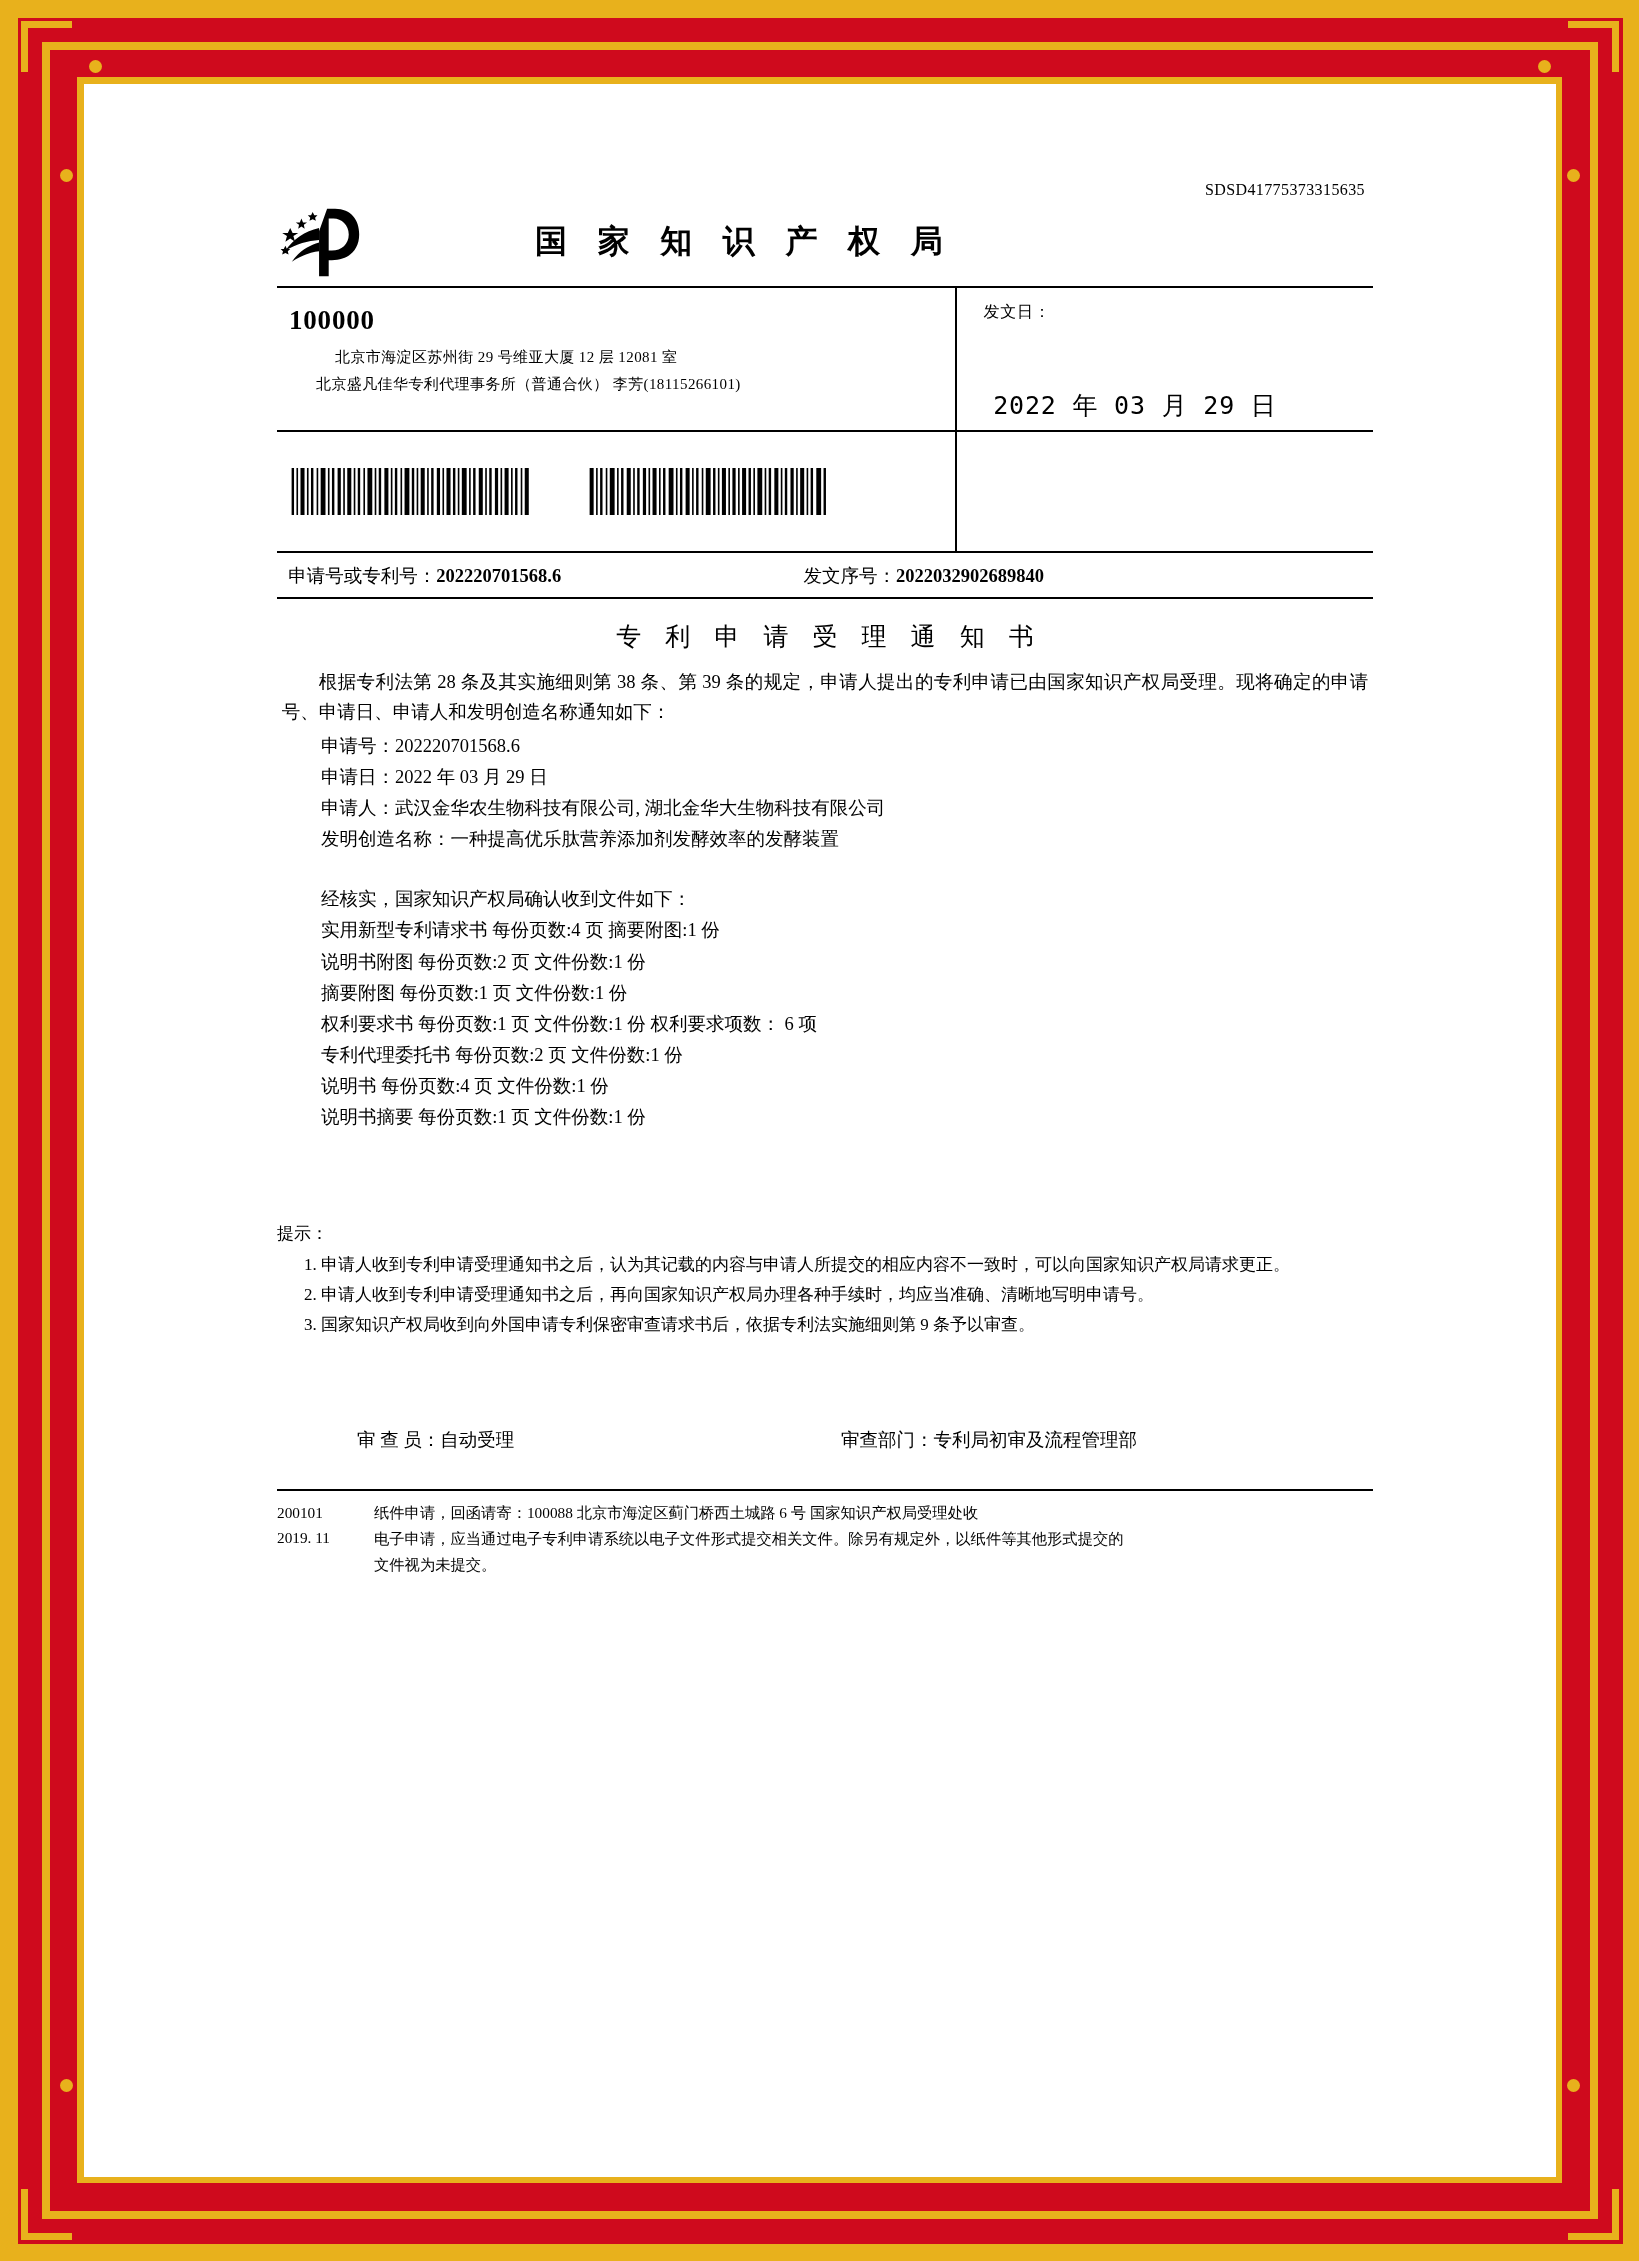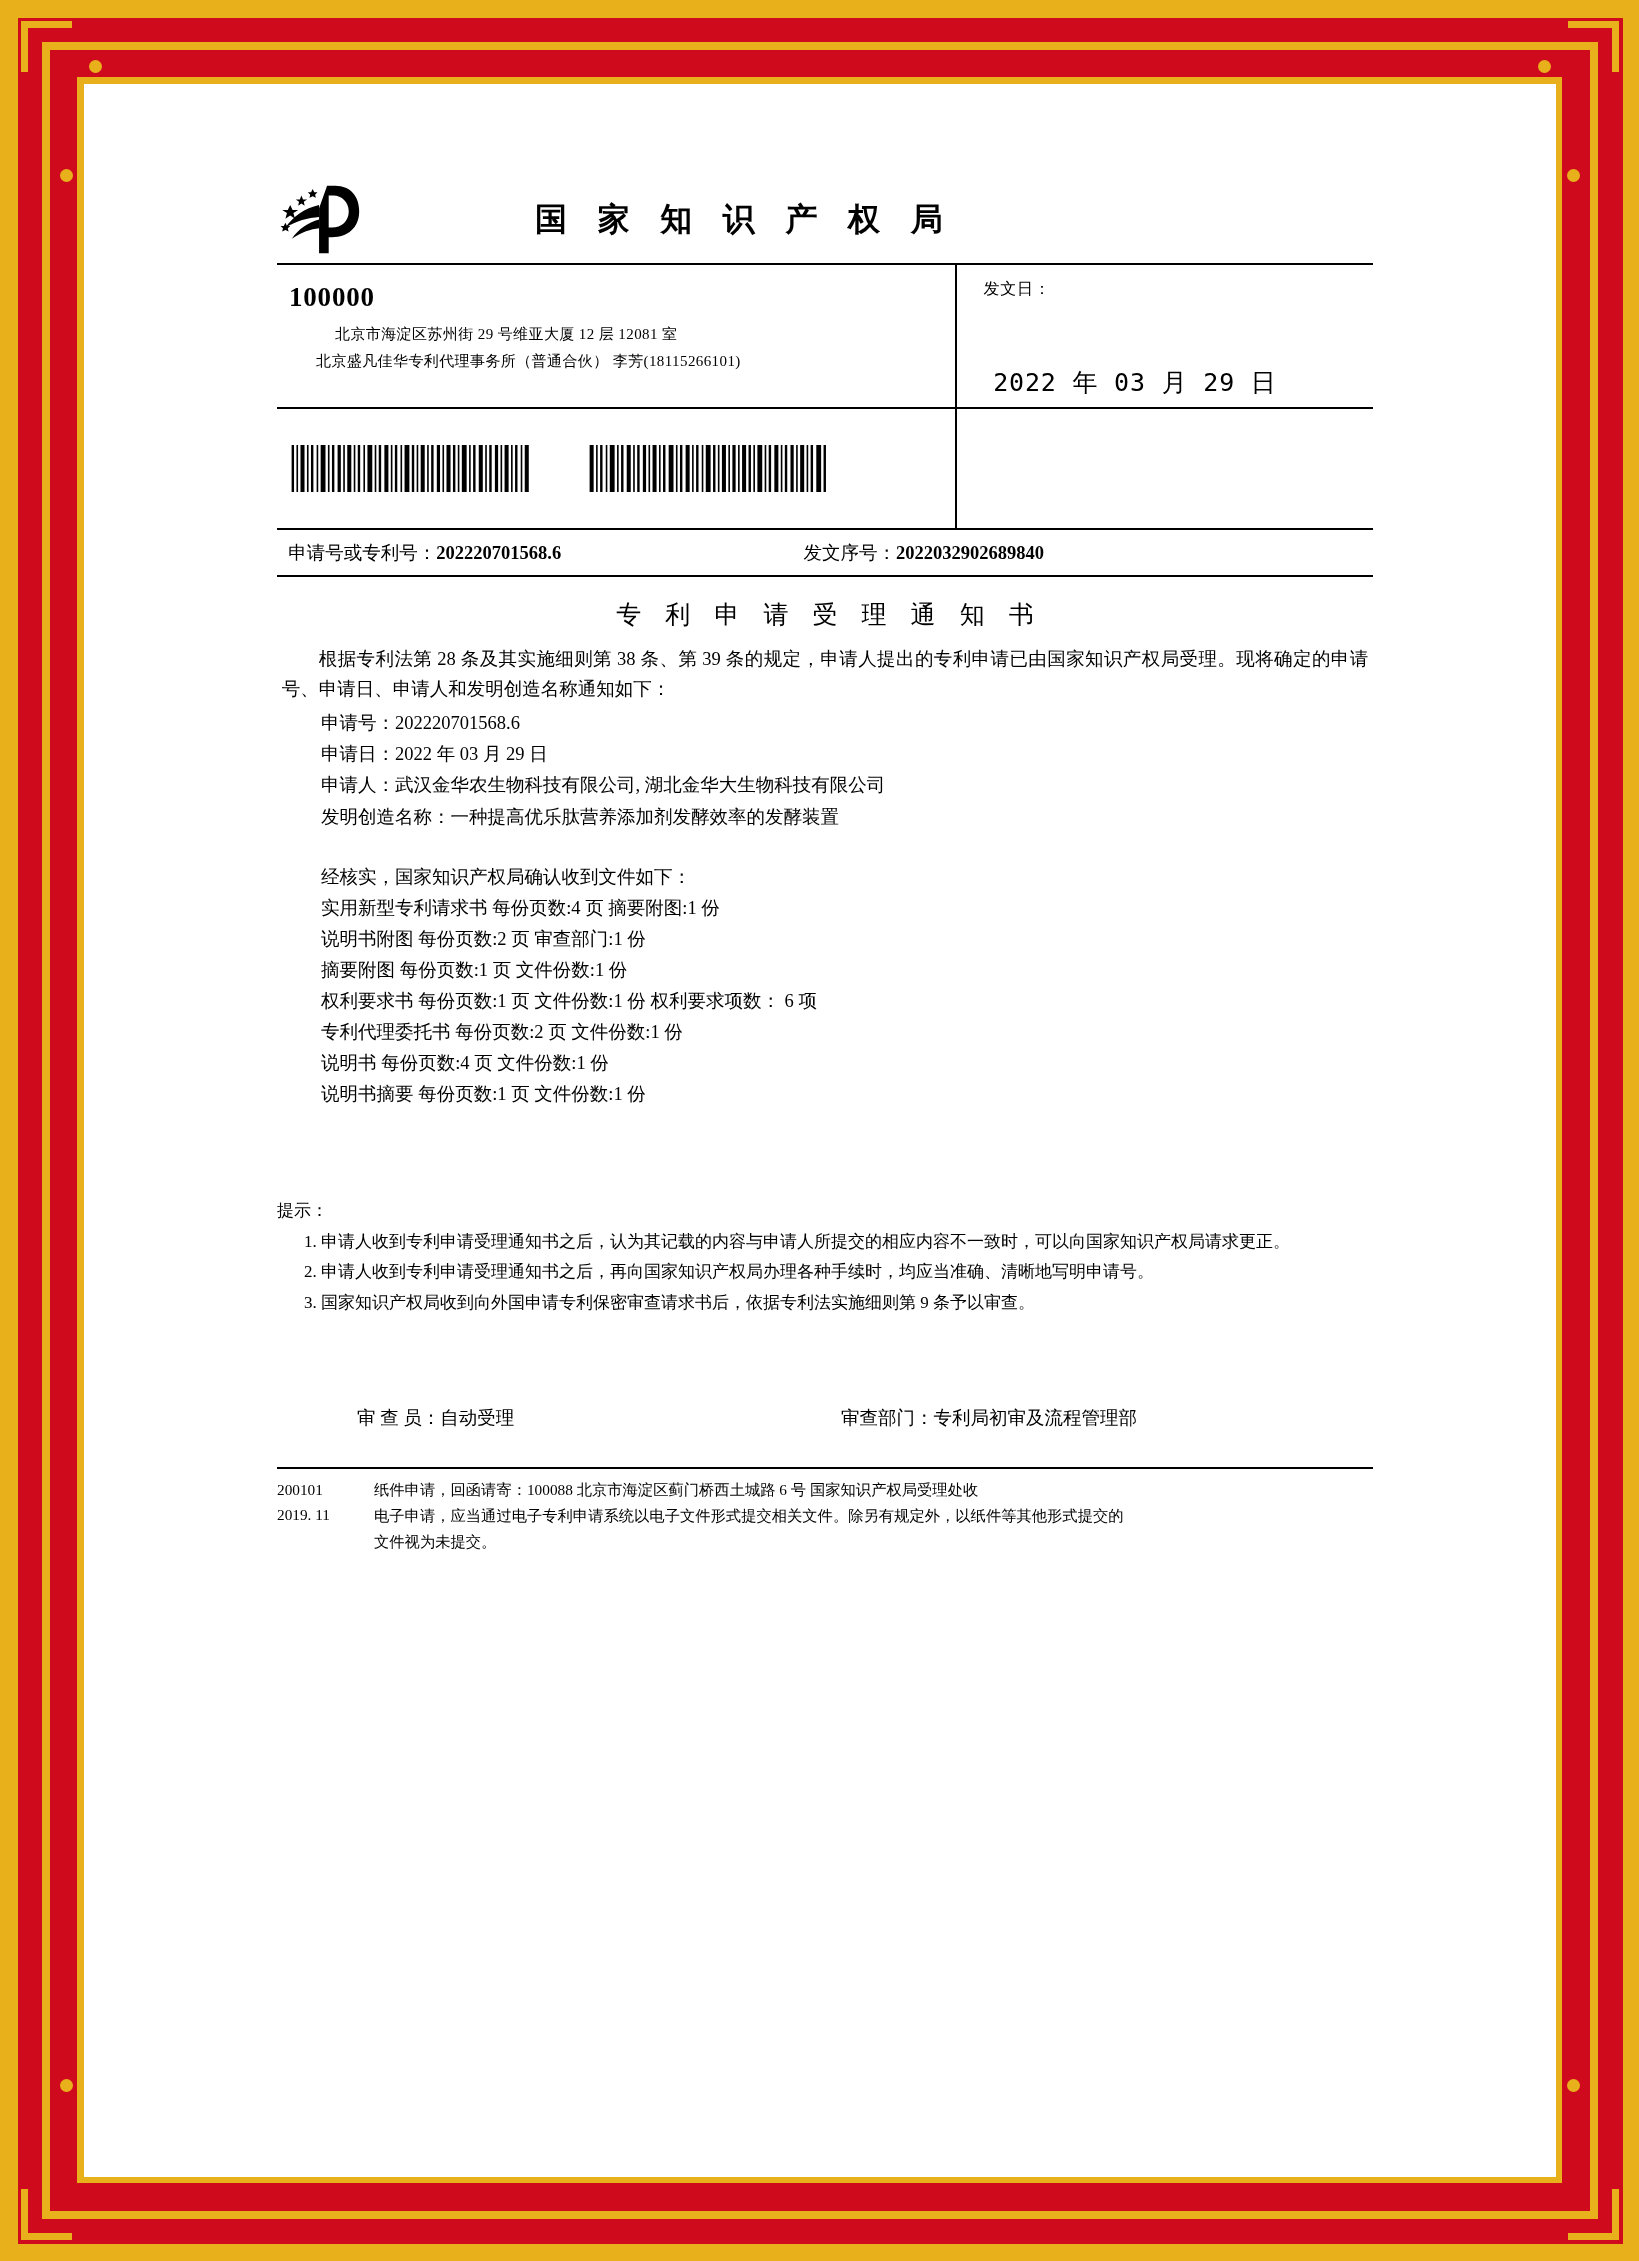--- a/index.html
+++ b/index.html
@@ -301,20 +301,21 @@
 <div class="dot dot-tl"></div>
 <div class="dot dot-tr"></div>
 <div class="dot dot-lt"></div>
 <div class="dot dot-rt"></div>
 <div class="dot dot-lb"></div>
 <div class="dot dot-rb"></div>
 
 <div class="page">
   <div class="doc">
 
+    <div class="sdsd">SDSD41775373315635</div>
 
     <div class="doc-header">
       <div class="emblem">
         <svg viewBox="0 0 130 96" width="105" height="77" aria-hidden="true">
           <g fill="#000">
 
             <path d="M62 6 L72 6 C92 6 102 20 102 38 C102 58 88 70 68 70 L64 70 L64 90 L52 90 L52 34 Z
                      M64 18 L64 58 L68 58 C80 58 89 50 89 38 C89 26 80 18 70 18 Z"></path>
 
             <path d="M52 30 C34 34 20 44 10 58 C24 50 38 46 52 45 Z"></path>
@@ -471,21 +472,21 @@
       <span>申请人：</span><span>武汉金华农生物科技有限公司, 湖北金华大生物科技有限公司</span>
     </div>
     <div class="kv">
       <span>发明创造名称：</span><span>一种提高优乐肽营养添加剂发酵效率的发酵装置</span>
     </div>
 
     <div class="spacer-30"></div>
 
     <div class="kv">经核实，国家知识产权局确认收到文件如下：</div>
     <div class="kv">实用新型专利请求书  每份页数:4 页  摘要附图:1 份</div>
-    <div class="kv">说明书附图  每份页数:2 页  审查部门:1 份</div>
+    <div class="kv">说明书附图  每份页数:2 页  文件份数:1 份</div>
     <div class="kv">摘要附图  每份页数:1 页  文件份数:1 份</div>
     <div class="kv">权利要求书  每份页数:1 页  文件份数:1 份  权利要求项数：  6 项</div>
     <div class="kv">专利代理委托书  每份页数:2 页  文件份数:1 份</div>
     <div class="kv">说明书  每份页数:4 页  文件份数:1 份</div>
     <div class="kv">说明书摘要  每份页数:1 页  文件份数:1 份</div>
 
     <div class="hints">
       <div class="h-title">提示：</div>
       <div class="h-item">1. 申请人收到专利申请受理通知书之后，认为其记载的内容与申请人所提交的相应内容不一致时，可以向国家知识产权局请求更正。</div>
       <div class="h-item">2. 申请人收到专利申请受理通知书之后，再向国家知识产权局办理各种手续时，均应当准确、清晰地写明申请号。</div>

